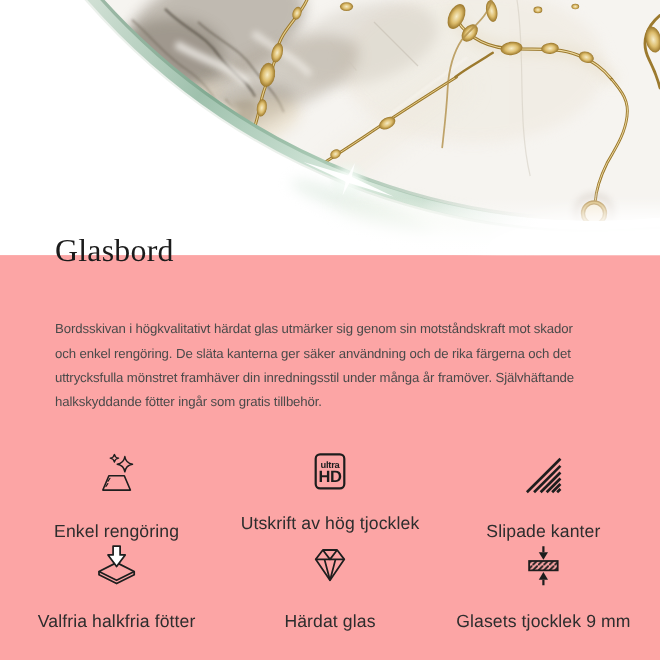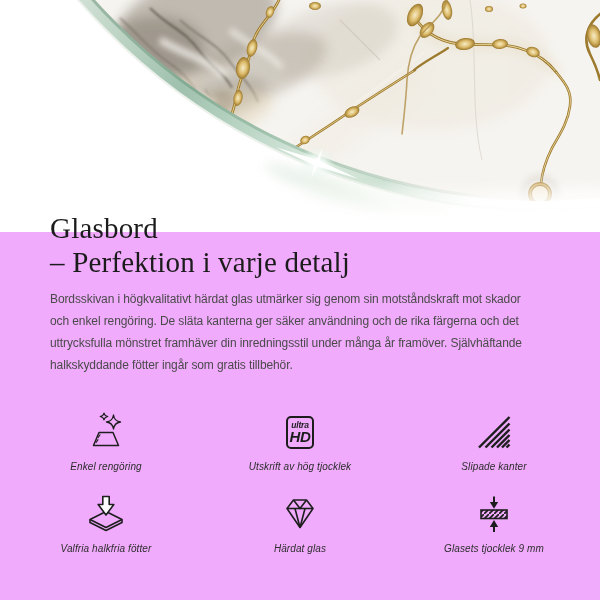--- a/index.html
+++ b/index.html
@@ -1,30 +1,30 @@
 <!DOCTYPE html>
 <html><head>
 <meta charset="utf-8">
 <style>
   html,body{margin:0;padding:0;background:#fff;}
-  .page{position:relative;width:600px;height:600px;background:#f0abfc;overflow:hidden;
+  .page{position:relative;width:600px;height:600px;background:#fca5a5;overflow:hidden;
         font-family:"Liberation Sans",sans-serif;}
   .hero{position:absolute;left:0;top:0;width:600px;height:232px;}
   .hero svg{display:block;}
   h1.title{position:absolute;left:50px;top:211px;margin:0;font-family:"Liberation Serif",serif;
         font-weight:400;font-size:29px;line-height:34px;color:#1b1b1b;letter-spacing:.2px;}
   .body-copy{position:absolute;left:50px;top:288px;width:540px;color:#4a4a4a;
         font-size:12px;line-height:22px;letter-spacing:-.1px;}
   .body-copy div{white-space:nowrap;}
   .features{position:absolute;left:0;top:412px;width:600px;box-sizing:border-box;
         padding:0 9px;display:grid;grid-template-columns:repeat(3,1fr);row-gap:20px;}
-  .cell{display:flex;flex-direction:column;align-items:center;height:62px;font-style:italic;}
+  .cell{display:flex;flex-direction:column;align-items:center;height:62px;}
   .icon-slot{width:40px;height:40px;display:flex;align-items:center;justify-content:center;}
   .icon-slot svg{display:block;}
-  .feat-label{margin-top:9px;font-size:10px;color:#2d2d2d;letter-spacing:.1px;white-space:nowrap;}
+  .feat-label{margin-top:23px;font-size:16px;color:#2d2d2d;letter-spacing:.1px;white-space:nowrap;}
   .uhd-box{width:28px;height:33px;border:2.2px solid #1d1d1d;border-radius:5px;
         display:flex;flex-direction:column;align-items:center;justify-content:center;
         box-sizing:border-box;color:#1d1d1d;}
   .uhd-top{font-size:8.5px;font-weight:600;letter-spacing:-.2px;line-height:9px;}
   .uhd-bottom{font-size:15px;font-weight:800;letter-spacing:-.3px;line-height:13px;margin-top:0px;}
 </style>
 </head>
 <body>
 
 <div class="page">
@@ -168,21 +168,21 @@
           <polygon points="-44,0 0,-3.2 44,0 0,3.2" fill="#ffffff" opacity="0.95"></polygon>
         </g>
         <g transform="rotate(111)">
           <polygon points="-16,0 0,-2.2 16,0 0,2.2" fill="#ffffff" opacity="0.85"></polygon>
         </g>
         <circle r="3.5" fill="#ffffff"></circle>
       </g>
     </svg>
   </div>
 
-  <h1 class="title"><span>Glasbord</span><br><span>– Perfektion i varje detalj</span></h1>
+  <h1 class="title"><span>Glasbord</span><br></h1>
 
   <div class="body-copy">
     <div>Bordsskivan i högkvalitativt härdat glas utmärker sig genom sin motståndskraft mot skador</div>
     <div>och enkel rengöring. De släta kanterna ger säker användning och de rika färgerna och det</div>
     <div>uttrycksfulla mönstret framhäver din inredningsstil under många år framöver. Självhäftande</div>
     <div>halkskyddande fötter ingår som gratis tillbehör.</div>
   </div>
 
   <div class="features">
 

